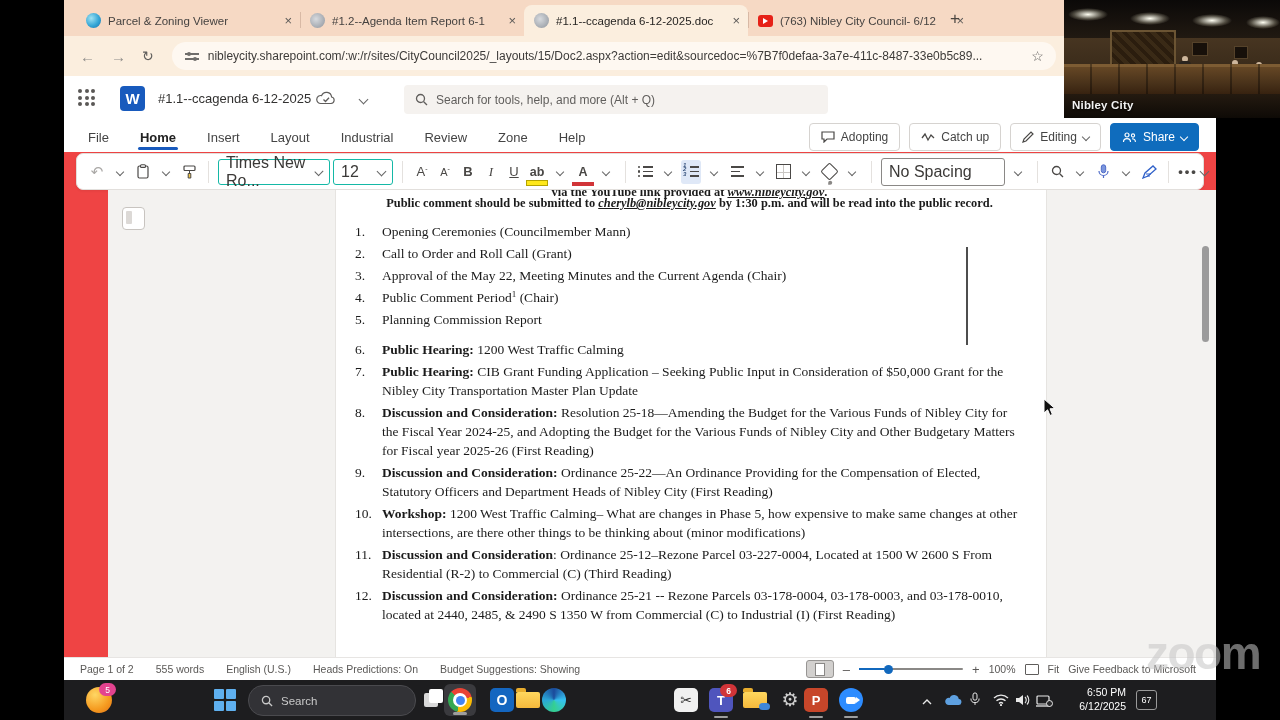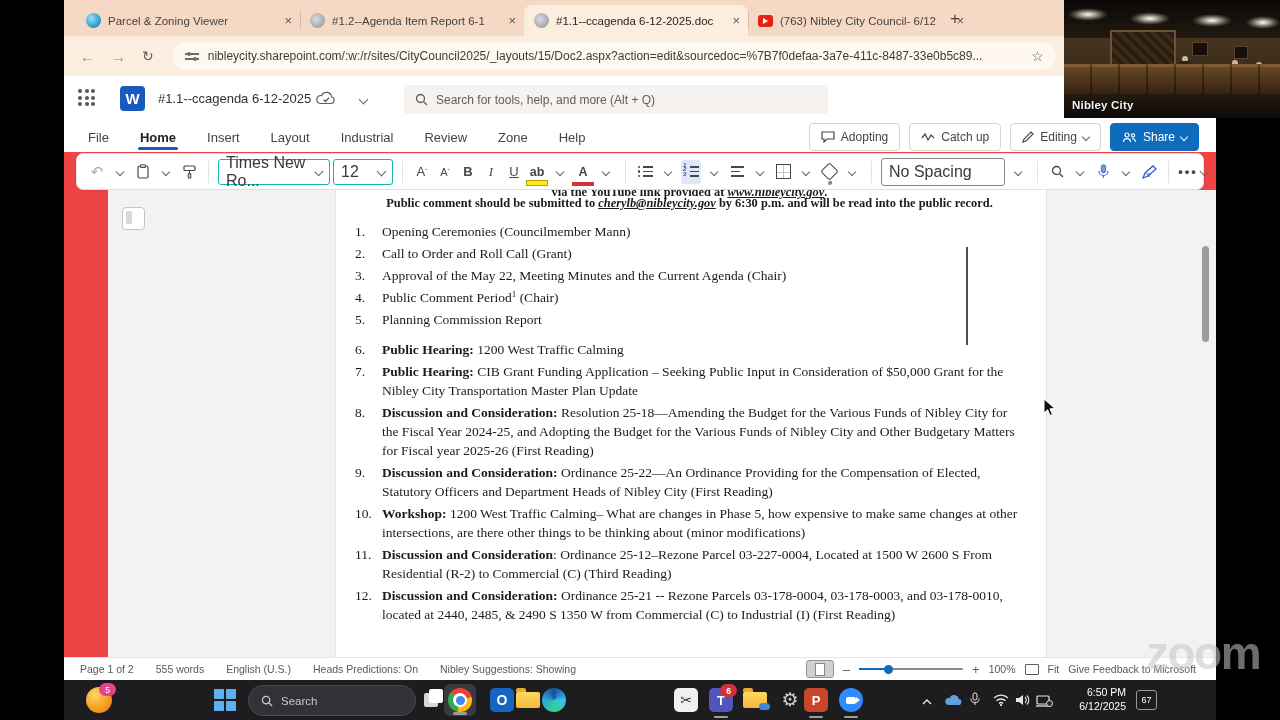--- a/index.html
+++ b/index.html
@@ -438,21 +438,21 @@
         </span>
     </div>
 
     <div class="doc-canvas">
       <div class="pane-toggle"></div>
       <div class="page">
         <div class="intro">
           <span>via the YouTube link provided at </span><a>www.nibleycity.gov</a><span>.</span>
         </div>
         <div class="intro">
-          <span>Public comment should be submitted to </span><a>cherylb@nibleycity.gov</a><span> by 6:30 p.m. and will be read into the public record.</span>
+          <span>Public comment should be submitted to </span><a>cherylb@nibleycity.gov</a><span> by 1:30 p.m. and will be read into the public record.</span>
         </div>
         <div id="agenda-list">
             <div class="agenda-item">
               <span class="num">1.</span>
               <span class="txt">Opening Ceremonies (Councilmember Mann)</span>
             </div>
             <div class="agenda-item">
               <span class="num">2.</span>
               <span class="txt">Call to Order and Roll Call (Grant)</span>
             </div>
@@ -501,21 +501,21 @@
       <div class="vline-artifact"></div>
       <div class="scroll-thumb"></div>
     </div>
 
     <div class="statusbar">
       <div class="status-left">
           <span>Page 1 of 2</span>
           <span>555 words</span>
           <span>English (U.S.)</span>
           <span>Heads Predictions: On</span>
-          <span>Nibley Suggestions: Showing</span>
+          <span>Budget Suggestions: Showing</span>
         </div>
       <div class="status-right">
         <span class="pagebtn">
             <i></i>
           </span>
         <span style="font-size:13px;">–</span>
         <span class="zslider">
             <span class="fill"></span>
             <span class="knob"></span>
           </span>

